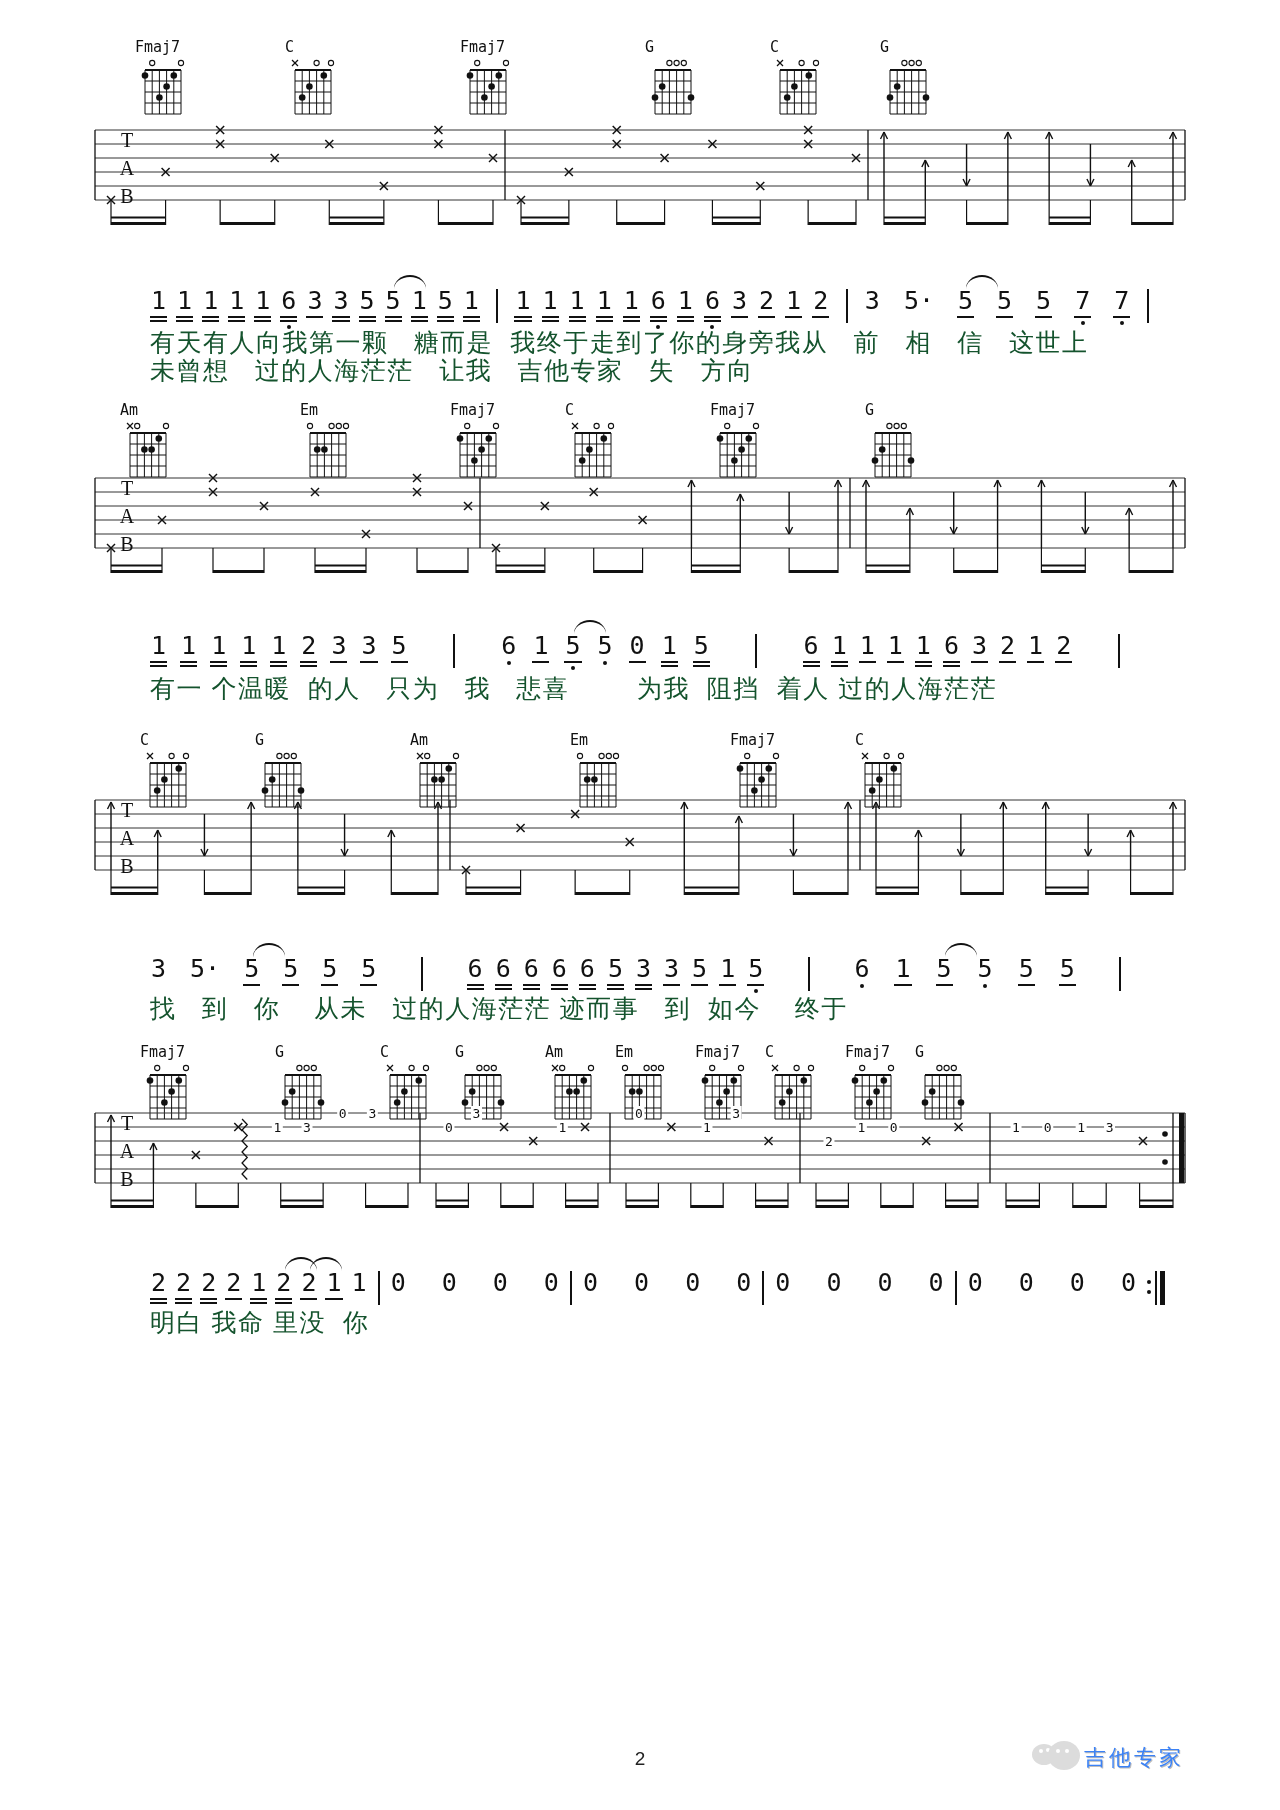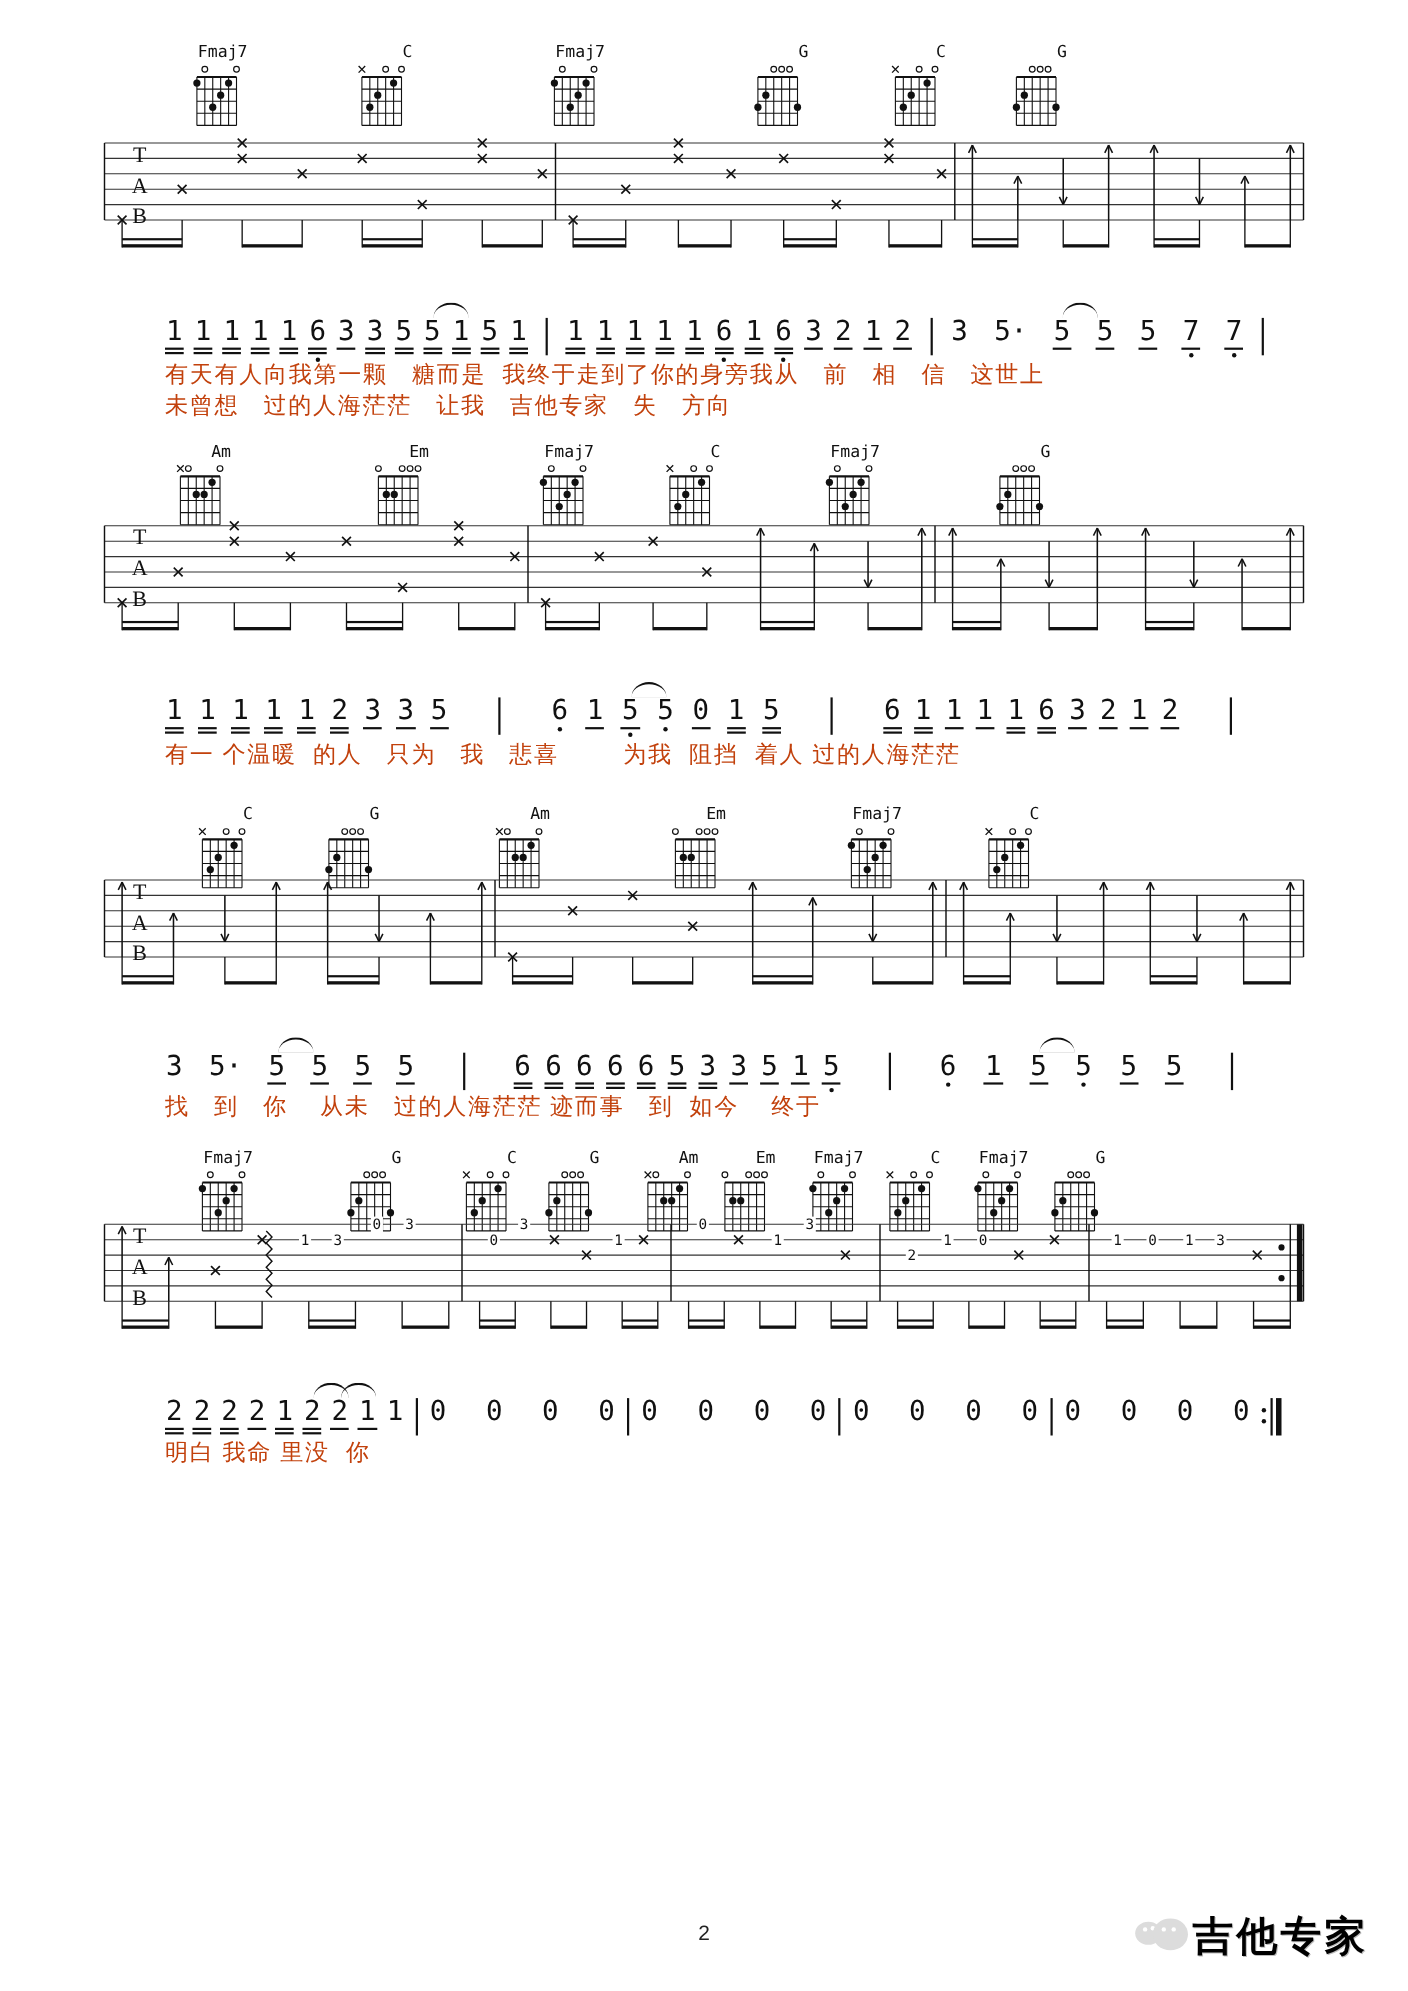--- a/index.html
+++ b/index.html
@@ -1,44 +1,44 @@
 <!DOCTYPE html>
 <html><head>
 <meta charset="utf-8">
 <style>
   html,body{margin:0;padding:0;background:#fff}
   .page{position:relative;width:1280px;height:1810px;background:#fff;color:#111;
         font-family:"Liberation Sans",sans-serif;overflow:hidden}
-  .chord{position:absolute;transform:translateX(-50%);text-align:right;width:90px}
+  .chord{position:absolute;transform:translateX(-50%);text-align:left;width:90px}
   .cname{font-family:"DejaVu Sans Mono",monospace;font-size:15px;color:#111;line-height:1;margin-bottom:2px}
   .staff{position:absolute;left:70px}
   .jrow{position:absolute;left:150px;width:1015px;display:flex;justify-content:space-between;align-items:flex-start}
   .jm{display:flex;align-items:flex-start}
   .jt{position:relative;text-align:center;font-family:"DejaVu Sans Mono",monospace;font-size:25px;line-height:1}
   .num{display:block;padding:0 1px}
   .ul{height:2px;background:#111;margin-top:3px}
   .ul + .ul{margin-top:2px}
   .od{width:4px;height:4px;border-radius:50%;background:#111;margin:3px auto 0}
   .bar{width:2px;height:34px;background:#111;margin-top:1px}
   .tie{position:absolute;top:-13px;left:55%;width:32px;height:12px;border:0 solid #111;border-top-width:2px;
        border-radius:50% 50% 0 0/100% 100% 0 0}
   .rend{display:flex;align-items:flex-start;margin-top:1px}
   .rdots{display:flex;flex-direction:column;gap:6px;margin:9px 4px 0 0}
   .rdot{width:4px;height:4px;background:#111;border-radius:50%}
   .rthin{width:2px;height:34px;background:#111;margin-right:3px}
   .rthick{width:5px;height:34px;background:#111}
-  .lyr{position:absolute;left:150px;font-size:21px;letter-spacing:1.5px;white-space:pre;color:#c2410c}
+  .lyr{position:absolute;left:150px;font-size:25px;letter-spacing:1.5px;white-space:pre;color:#14532d}
   .pagenum{position:absolute;left:0;right:0;top:1748px;text-align:center;font-size:19px;color:#222}
   .wm{position:absolute;left:1032px;top:1736px;display:flex;align-items:center;color:#cfcfcf}
   .wm-icon{position:relative;width:52px;height:44px;display:inline-block}
   .bub{position:absolute;border-radius:50%;background:#dcdcdc}
   .b1{width:24px;height:21px;left:0;top:8px}
   .b2{width:32px;height:29px;left:16px;top:5px}
   .eye{position:absolute;width:4px;height:4px;border-radius:50%;background:#fff}
-  .wm-text{font-size:37px;font-weight:bold;letter-spacing:3px;color:#000000;text-shadow:1px 1px 0 #bdbdbd}
+  .wm-text{font-size:22px;font-weight:normal;letter-spacing:3px;color:#3b82f6;text-shadow:1px 1px 0 #bdbdbd}
 </style>
 </head>
 <body>
 
 <div class="page">
   <div id="systems">
       <div style="position: absolute; left: 0px; top: 0px;">
         <div class="chord" style="left: 180px; top: 40px;"><div class="cname">Fmaj7</div><svg width="56" height="60" viewBox="0 0 56 60">
             <circle cx="17.2" cy="6" r="2.6" fill="none" stroke="#111" stroke-width="1.1"></circle>
             <circle cx="46" cy="6" r="2.6" fill="none" stroke="#111" stroke-width="1.1"></circle>

